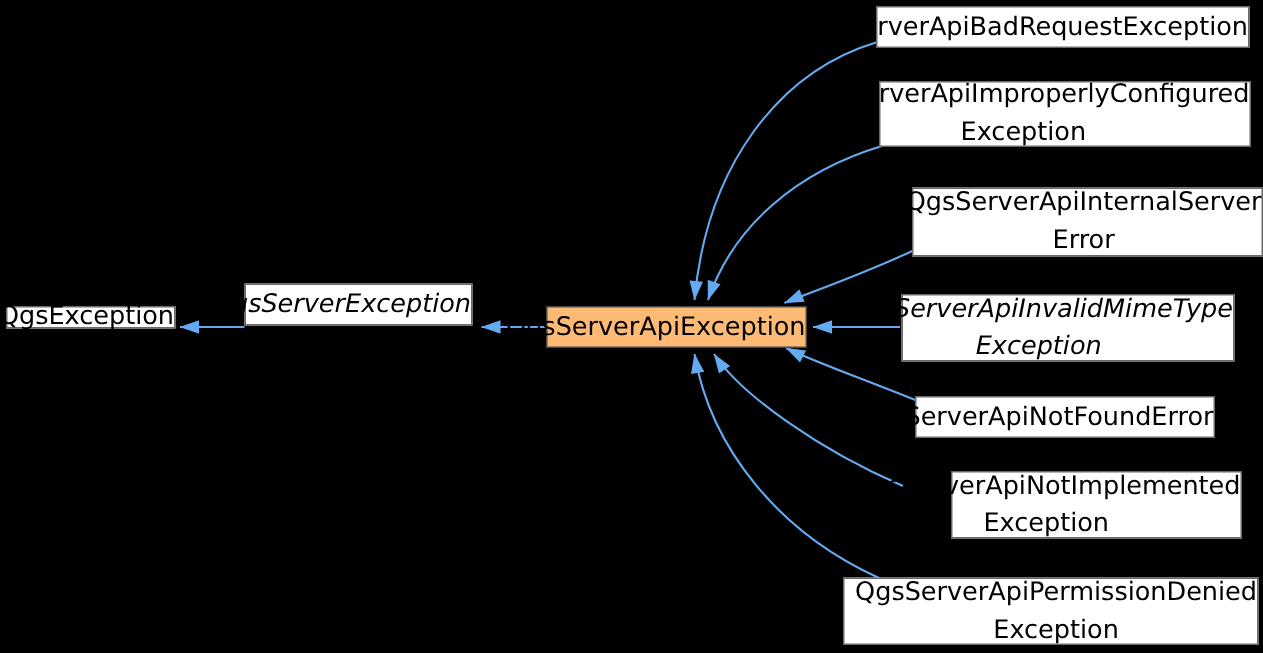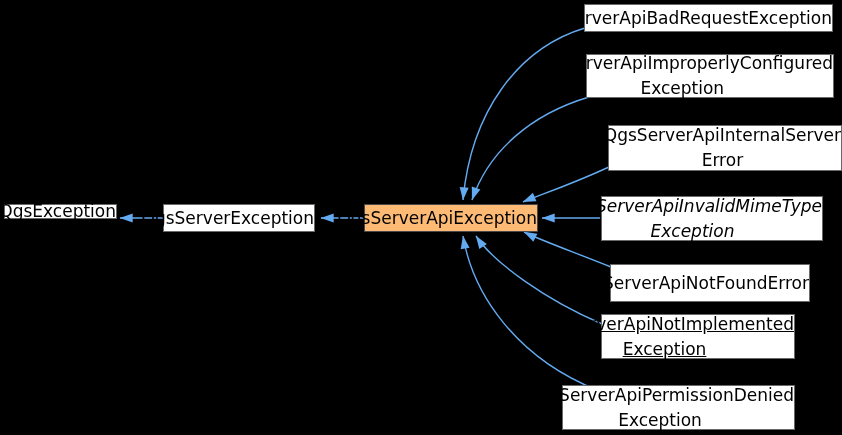--- a/index.html
+++ b/index.html
@@ -63,41 +63,41 @@
       <path d="M 609,167 C 570,185 537,196 523,202" fill="none" stroke="#64aaf0" stroke-width="1.4" marker-end="url(#arrowhead)"></path>
       <path d="M 600,218 L 542,218" fill="none" stroke="#64aaf0" stroke-width="1.4" marker-end="url(#arrowhead)"></path>
       <path d="M 611,267 C 571,251 540,240 524,232" fill="none" stroke="#64aaf0" stroke-width="1.4" marker-end="url(#arrowhead)"></path>
       <path d="M 602,324 C 546,300 494,263 476,236" fill="none" stroke="#64aaf0" stroke-width="1.4" marker-end="url(#arrowhead)"></path>
       <path d="M 597,390 C 517,358 473,295 463,236" fill="none" stroke="#64aaf0" stroke-width="1.4" marker-end="url(#arrowhead)"></path>
     </svg>
   <div id="node-layer">
       <div class="node" style="left: 4px; top: 204px; width: 113px; height: 15px;">
         <span class="lbl">QgsException</span>
       </div>
-      <div class="node" style="left: 163px; top: 204px; width: 152px; height: 28px;">
+      <div class="node" style="left: 163px; top: 189px; width: 152px; height: 28px; font-style: italic;">
         <span class="lbl">QgsServerException</span>
       </div>
       <div class="node current" style="left: 364px; top: 204px; width: 174px; height: 28px;">
         <span class="lbl">QgsServerApiException</span>
       </div>
       <div class="node" style="left: 584px; top: 4px; width: 249px; height: 28px;">
         <span class="lbl">QgsServerApiBadRequestException</span>
       </div>
       <div class="node" style="left: 586px; top: 54px; width: 248px; height: 44px; padding-left: 40px;">
         <span class="lbl">QgsServerApiImproperlyConfigured<br>Exception</span>
       </div>
       <div class="node" style="left: 608px; top: 125px; width: 234px; height: 46px;">
         <span class="lbl">QgsServerApiInternalServer<br>Error</span>
       </div>
       <div class="node" style="left: 601px; top: 196px; width: 222px; height: 45px; font-style: italic;">
         <span class="lbl">QgsServerApiInvalidMimeType<br>Exception</span>
       </div>
-      <div class="node" style="left: 610px; top: 264px; width: 200px; height: 38px;">
+      <div class="node" style="left: 610px; top: 264px; width: 200px; height: 28px;">
         <span class="lbl">QgsServerApiNotFoundError</span>
       </div>
-      <div class="node" style="left: 601px; top: 314px; width: 194px; height: 45px; text-decoration: underline;">
+      <div class="node" style="left: 634px; top: 314px; width: 194px; height: 45px;">
         <span class="lbl">QgsServerApiNotImplemented<br>Exception</span>
       </div>
-      <div class="node" style="left: 562px; top: 385px; width: 233px; height: 45px;">
+      <div class="node" style="left: 562px; top: 385px; width: 277px; height: 45px;">
         <span class="lbl">QgsServerApiPermissionDenied<br>Exception</span>
       </div>
     </div>
 </div>
 
 </body></html>

